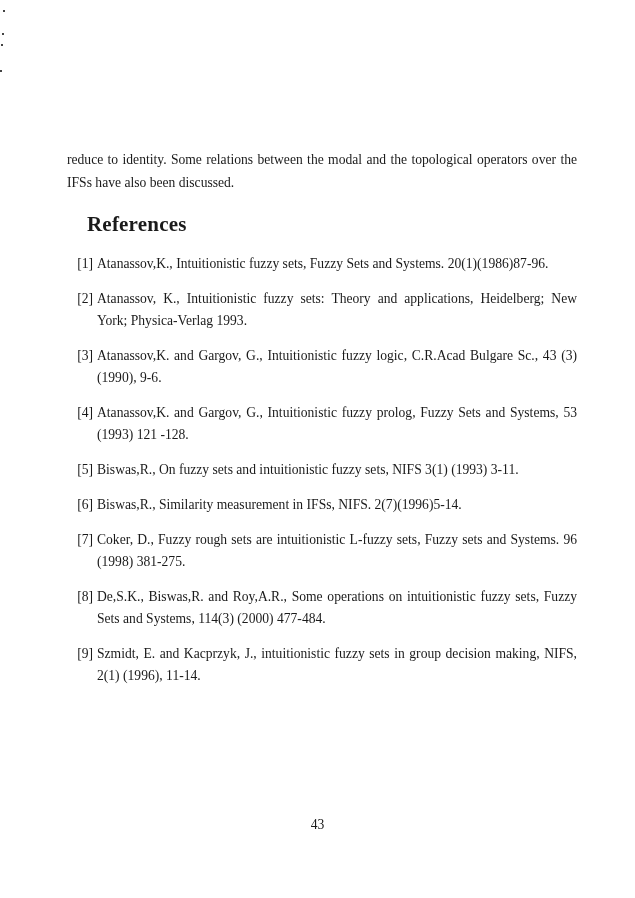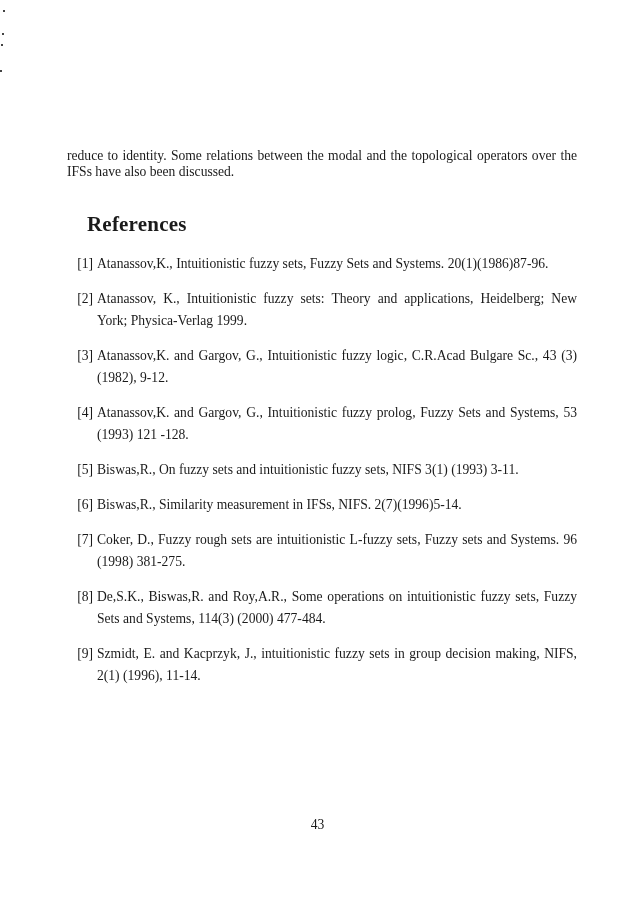--- a/index.html
+++ b/index.html
@@ -3,21 +3,21 @@
   <meta charset="utf-8">
   <style>
     html, body { margin: 0; padding: 0; }
     body {
       width: 635px; height: 898px; background: #ffffff; position: relative;
       overflow: hidden; font-family: "Liberation Serif", "DejaVu Serif", serif; color: #1a1a1a;
     }
     .speck { position: absolute; width: 2px; height: 2px; background: #444; }
     .para {
       position: absolute; left: 67px; top: 148px; width: 510px;
-      font-size: 13.6px; line-height: 16px; text-align: justify;
+      font-size: 13.6px; line-height: 23px; text-align: justify;
     }
     .heading {
       position: absolute; left: 67px; top: 212px; font-size: 21px; font-weight: bold;
       letter-spacing: 0.2px;
       margin-left: 20px;
     }
     .refs { position: absolute; left: 67px; top: 253px; width: 510px; }
     .ref {
       position: relative; font-size: 13.6px; line-height: 22px;
       padding-left: 30px; text-align: justify;
@@ -41,25 +41,25 @@
 
 <div class="heading">References</div>
 
 <div class="refs">
   <div class="ref" style="margin-bottom:13px;">
     <span class="ref-num">[1]</span>
     <span class="ref-text">Atanassov,K., Intuitionistic fuzzy sets, Fuzzy Sets and Systems. 20(1)(1986)87-96.</span>
   </div>
   <div class="ref" style="margin-bottom:13px;">
     <span class="ref-num">[2]</span>
-    <span class="ref-text">Atanassov, K., Intuitionistic fuzzy sets: Theory and applications, Heidelberg; New York; Physica-Verlag 1999.</span>
+    <span class="ref-text">Atanassov, K., Intuitionistic fuzzy sets: Theory and applications, Heidelberg; New York; Physica-Verlag 1993.</span>
   </div>
   <div class="ref" style="margin-bottom:13px;">
     <span class="ref-num">[3]</span>
-    <span class="ref-text">Atanassov,K. and Gargov, G., Intuitionistic fuzzy logic, C.R.Acad Bulgare Sc., 43 (3) (1982), 9-12.</span>
+    <span class="ref-text">Atanassov,K. and Gargov, G., Intuitionistic fuzzy logic, C.R.Acad Bulgare Sc., 43 (3) (1990), 9-6.</span>
   </div>
   <div class="ref" style="margin-bottom:13px;">
     <span class="ref-num">[4]</span>
     <span class="ref-text">Atanassov,K. and Gargov, G., Intuitionistic fuzzy prolog, Fuzzy Sets and Systems, 53 (1993) 121 -128.</span>
   </div>
   <div class="ref" style="margin-bottom:13px;">
     <span class="ref-num">[5]</span>
     <span class="ref-text">Biswas,R., On fuzzy sets and intuitionistic fuzzy sets, NIFS 3(1) (1993) 3-11.</span>
   </div>
   <div class="ref" style="margin-bottom:13px;">

